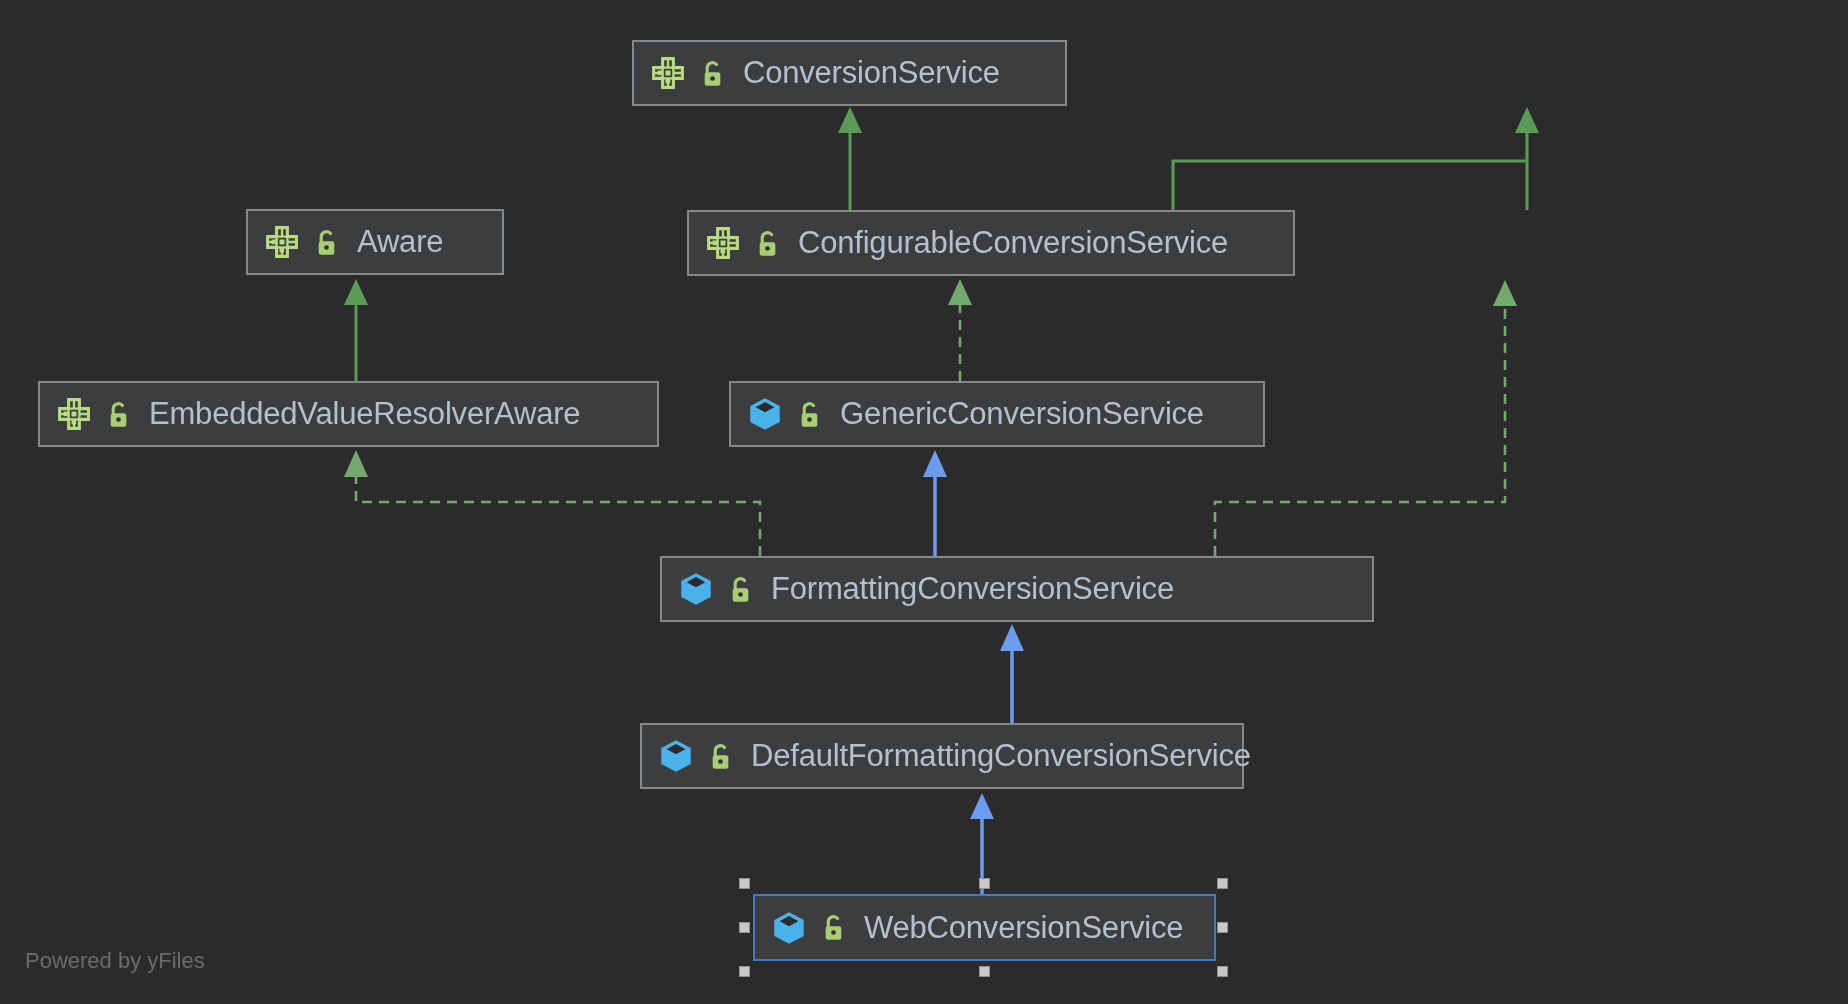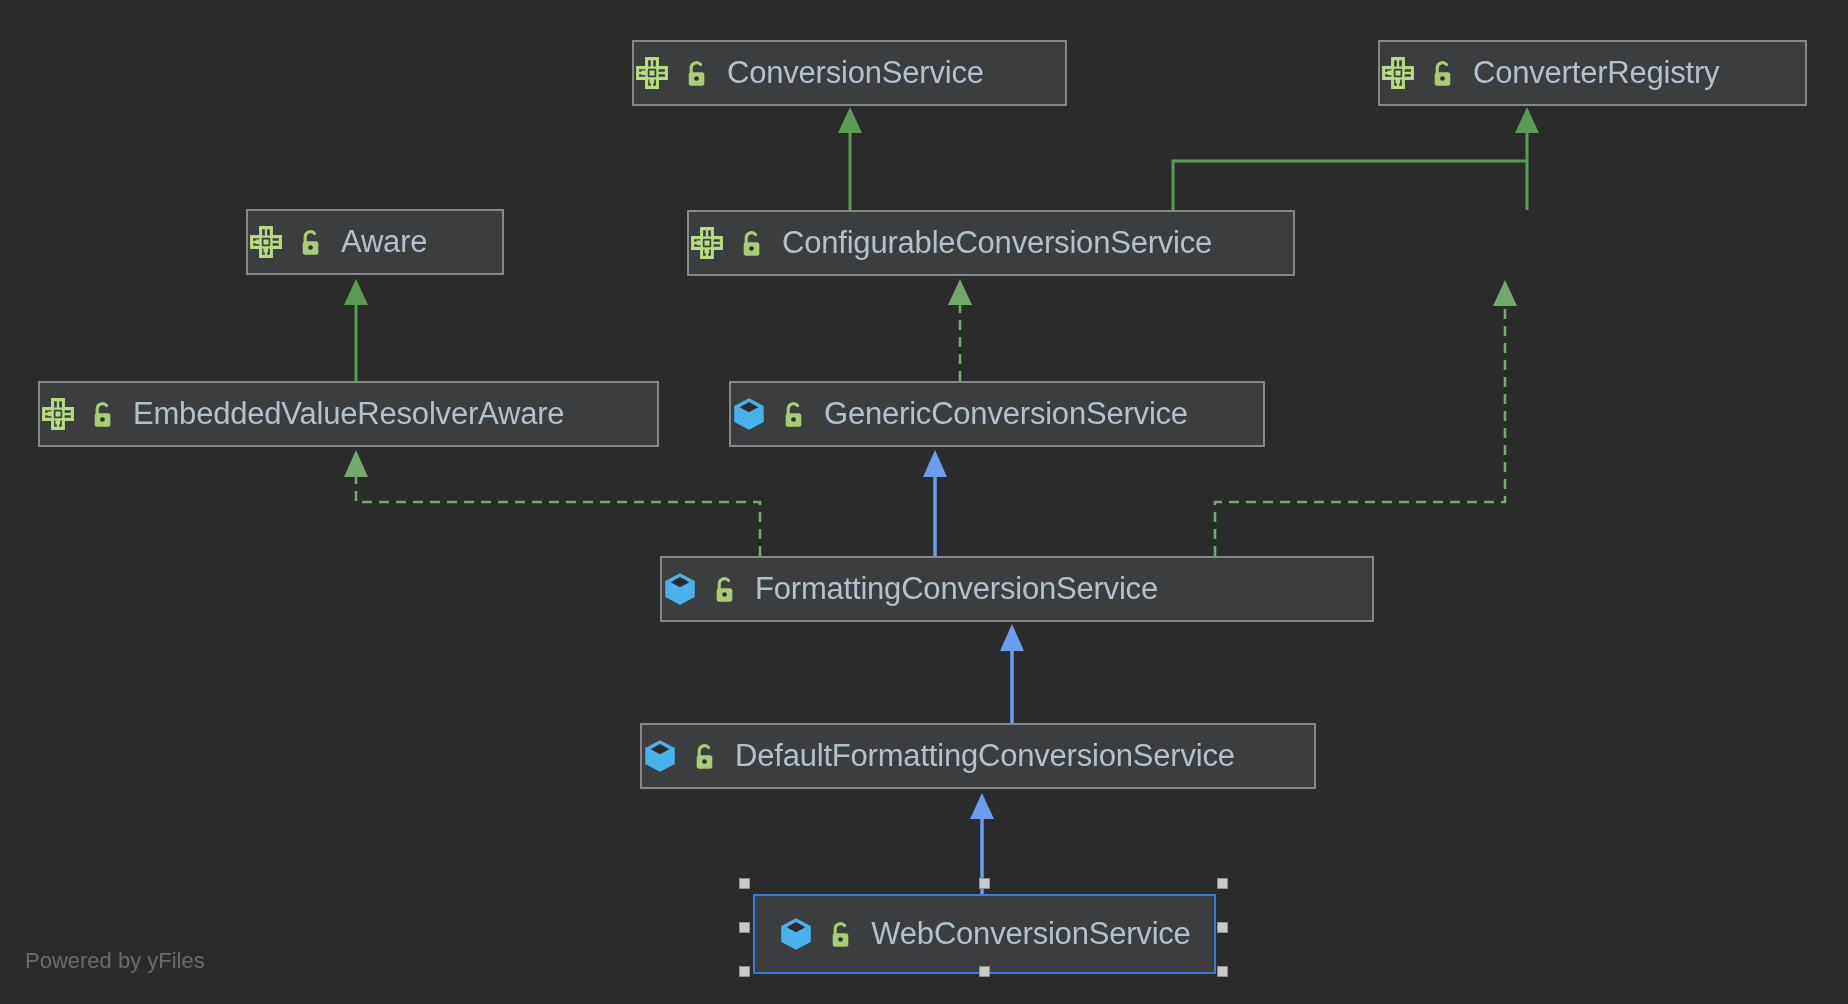--- a/index.html
+++ b/index.html
@@ -10,30 +10,30 @@
   .edges{position:absolute;left:0;top:0;width:1848px;height:1004px;}
   .edge-solid-green path{stroke:#5a9c55;stroke-width:3;fill:none;}
   .edge-solid-green polygon{fill:#5a9c55;}
   .edge-dashed-green path{stroke:#73a96c;stroke-width:2.6;stroke-dasharray:10 7;fill:none;}
   .edge-dashed-green polygon{fill:#73a96c;}
   .edge-solid-blue path{stroke:#6c9cf0;stroke-width:3.5;fill:none;}
   .edge-solid-blue polygon{fill:#6c9cf0;}
   .node{
     position:absolute;height:66px;box-sizing:border-box;
     background:#3b3d3e;border:2px solid #85888b;
-    display:flex;align-items:center;
+    display:flex;align-items:center;padding-left:16px;
     white-space:nowrap;
   }
   .node .label{
     color:#b3c0ce;font-size:31px;letter-spacing:-0.2px;margin-left:18px;
   }
   .ic{display:block;flex:0 0 auto;}
   .ic-kind{width:36px;height:36px;}
   .ic-lock{width:25px;height:29px;margin-left:14px;}
-  .node.selected{border:2px solid #3a7bd5;height:80px;justify-content:center;}
+  .node.selected{border:2px solid #3a7bd5;height:67px;}
   .handle{
     position:absolute;width:11px;height:11px;background:#c9c9c9;
     border:1px solid #8f8f8f;box-sizing:border-box;
   }
   .watermark{
     position:absolute;left:25px;top:948px;color:#696c6e;font-size:22px;
   }
   .defs{position:absolute;width:0;height:0;overflow:hidden;}
 </style>
 </head>
@@ -107,29 +107,20 @@
   <div class="node" style="left:632px;top:40px;width:435px">
     <svg class="ic ic-kind">
         <use href="#sym-interface"></use>
       </svg>
     <svg class="ic ic-lock">
         <use href="#sym-lock"></use>
       </svg>
     <span class="label">ConversionService</span>
   </div>
 
-  <div class="node" style="left:1378px;top:40px;width:429px">
-    <svg class="ic ic-kind">
-        <use href="#sym-interface"></use>
-      </svg>
-    <svg class="ic ic-lock">
-        <use href="#sym-lock"></use>
-      </svg>
-    <span class="label">ConverterRegistry</span>
-  </div>
 
   <div class="node" style="left:246px;top:209px;width:258px">
     <svg class="ic ic-kind">
         <use href="#sym-interface"></use>
       </svg>
     <svg class="ic ic-lock">
         <use href="#sym-lock"></use>
       </svg>
     <span class="label">Aware</span>
   </div>
@@ -168,21 +159,21 @@
   <div class="node" style="left:660px;top:556px;width:714px">
     <svg class="ic ic-kind">
         <use href="#sym-class"></use>
       </svg>
     <svg class="ic ic-lock">
         <use href="#sym-lock"></use>
       </svg>
     <span class="label">FormattingConversionService</span>
   </div>
 
-  <div class="node" style="left:640px;top:723px;width:676px">
+  <div class="node" style="left:640px;top:723px;width:604px">
     <svg class="ic ic-kind">
         <use href="#sym-class"></use>
       </svg>
     <svg class="ic ic-lock">
         <use href="#sym-lock"></use>
       </svg>
     <span class="label">DefaultFormattingConversionService</span>
   </div>
 
   <div class="node selected" style="left:753px;top:894px;width:463px">

